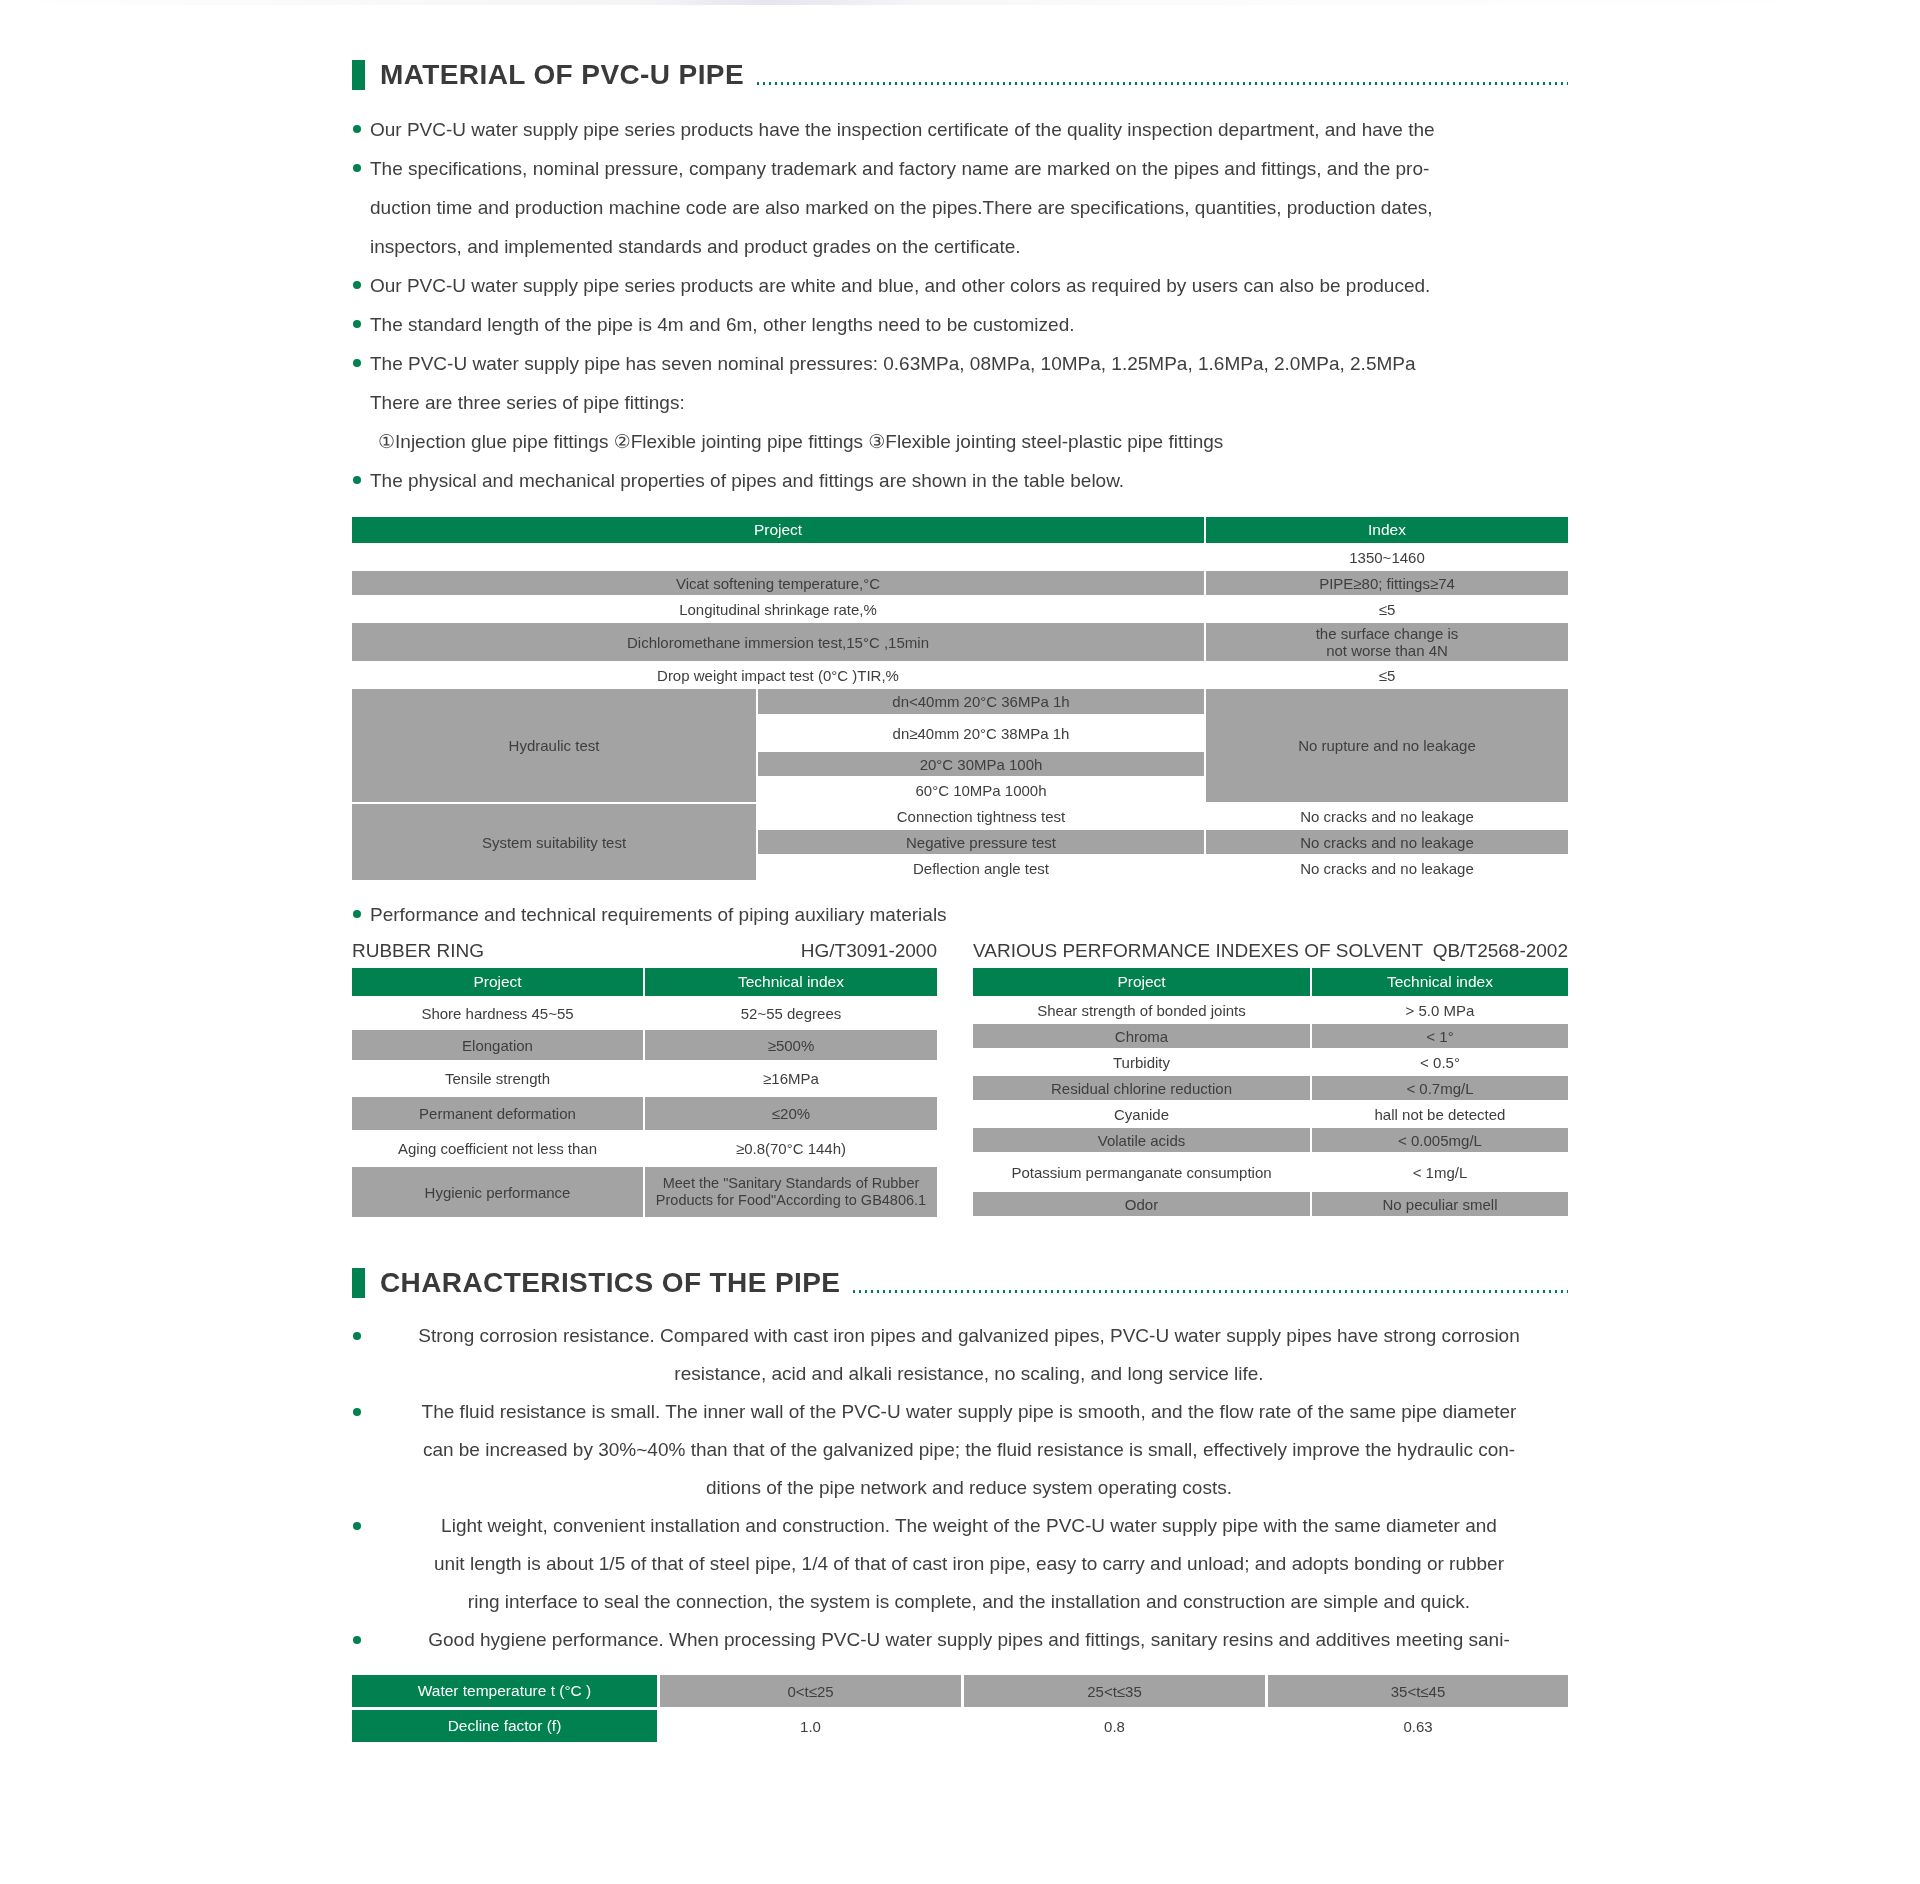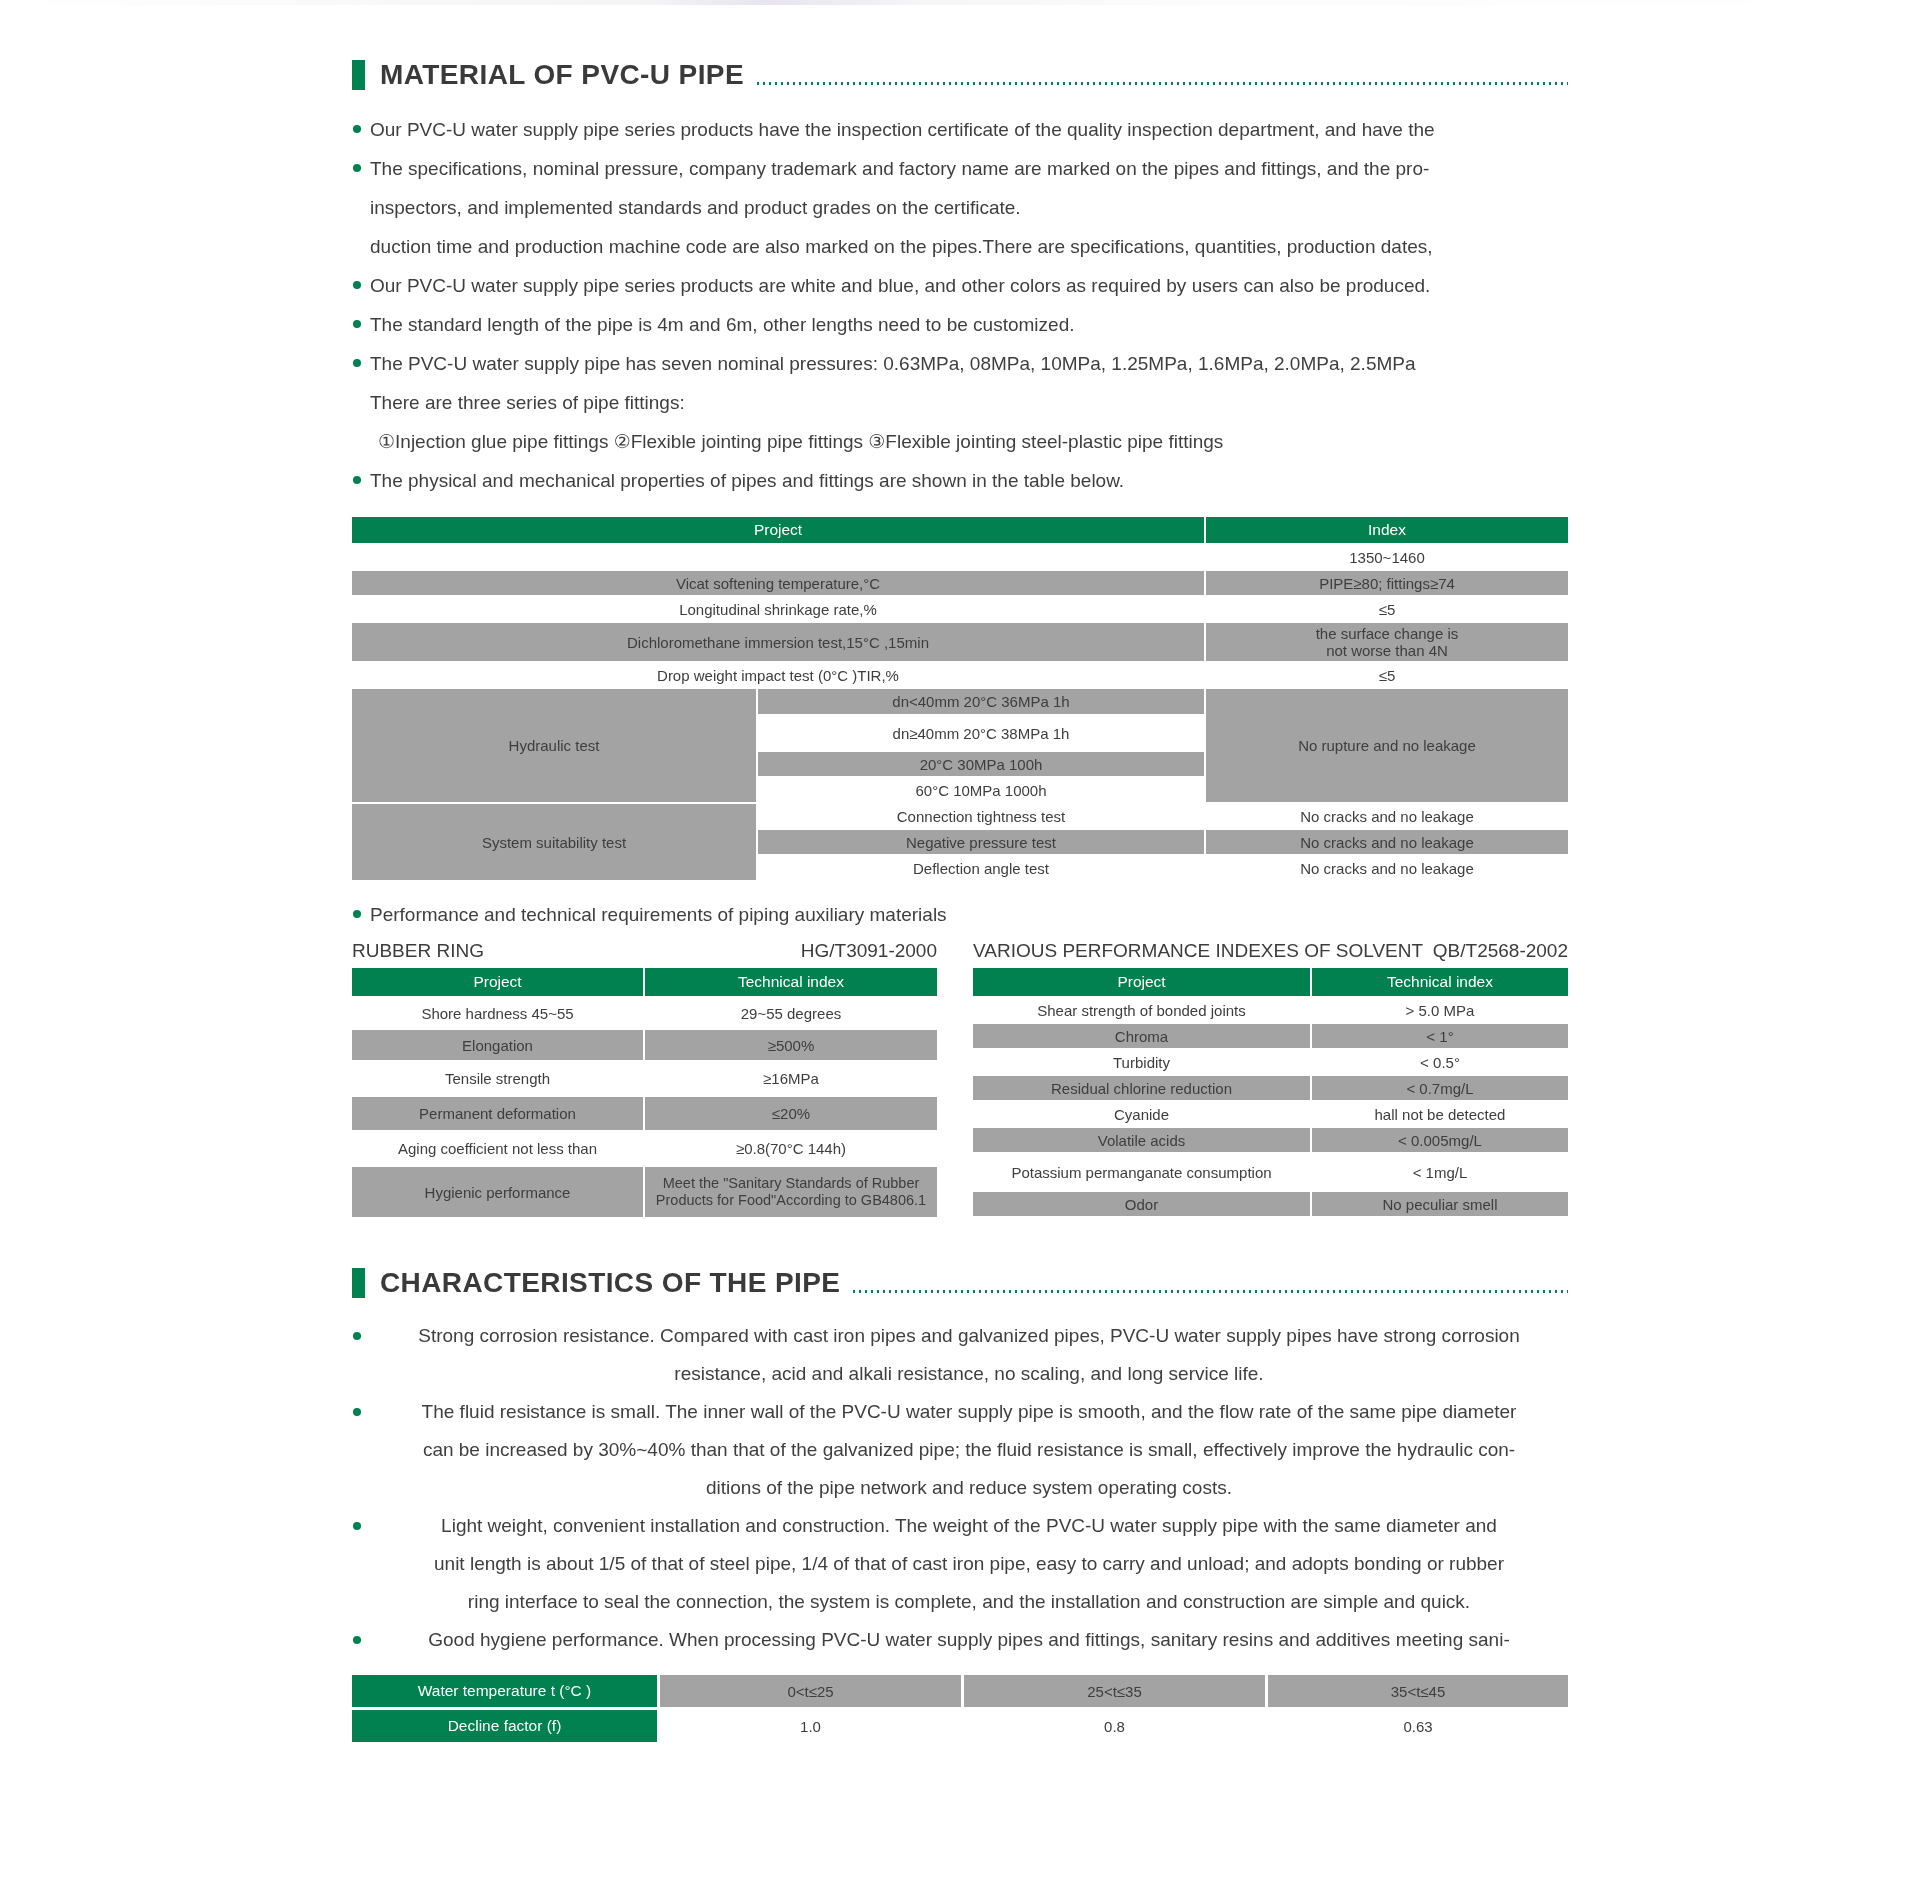--- a/index.html
+++ b/index.html
@@ -85,22 +85,22 @@
     </div>
 
     <div class="bullets bullets1">
       <div class="b-item">
         <span class="b-dot"></span>
         <span class="b-line">Our PVC-U water supply pipe series products have the inspection certificate of the quality inspection department, and have the</span>
       </div>
       <div class="b-item">
         <span class="b-dot"></span>
         <span class="b-line">The specifications, nominal pressure, company trademark and factory name are marked on the pipes and fittings, and the pro-</span>
+        <span class="b-line">duction time and production machine code are also marked on the pipes.There are specifications, quantities, production dates,</span>
         <span class="b-line">inspectors, and implemented standards and product grades on the certificate.</span>
-        <span class="b-line">duction time and production machine code are also marked on the pipes.There are specifications, quantities, production dates,</span>
       </div>
       <div class="b-item">
         <span class="b-dot"></span>
         <span class="b-line">Our PVC-U water supply pipe series products are white and blue, and other colors as required by users can also be produced.</span>
       </div>
       <div class="b-item">
         <span class="b-dot"></span>
         <span class="b-line">The standard length of the pipe is 4m and 6m, other lengths need to be customized.</span>
       </div>
       <div class="b-item">
@@ -163,21 +163,21 @@
 
       <div class="tcol-left">
         <div class="tcap">
           <span>RUBBER RING</span>
           <span>HG/T3091-2000</span>
         </div>
         <div class="rtable">
           <div class="cell head" style="grid-column:1;grid-row:1">Project</div>
           <div class="cell head" style="grid-column:2;grid-row:1">Technical index</div>
           <div class="cell" style="grid-column:1;grid-row:2">Shore hardness 45~55</div>
-          <div class="cell" style="grid-column:2;grid-row:2">29~55 degrees</div>
+          <div class="cell" style="grid-column:2;grid-row:2">52~55 degrees</div>
           <div class="cell g" style="grid-column:1;grid-row:3">Elongation</div>
           <div class="cell g" style="grid-column:2;grid-row:3">≥500%</div>
           <div class="cell" style="grid-column:1;grid-row:4">Tensile strength</div>
           <div class="cell" style="grid-column:2;grid-row:4">≥16MPa</div>
           <div class="cell g" style="grid-column:1;grid-row:5">Permanent deformation</div>
           <div class="cell g" style="grid-column:2;grid-row:5">≤20%</div>
           <div class="cell" style="grid-column:1;grid-row:6">Aging coefficient  not less than</div>
           <div class="cell" style="grid-column:2;grid-row:6">≥0.8(70°C  144h)</div>
           <div class="cell g" style="grid-column:1;grid-row:7">Hygienic performance</div>
           <div class="cell g wrapcell" style="grid-column:2;grid-row:7">Meet the "Sanitary Standards of Rubber Products for Food"According to GB4806.1</div>

